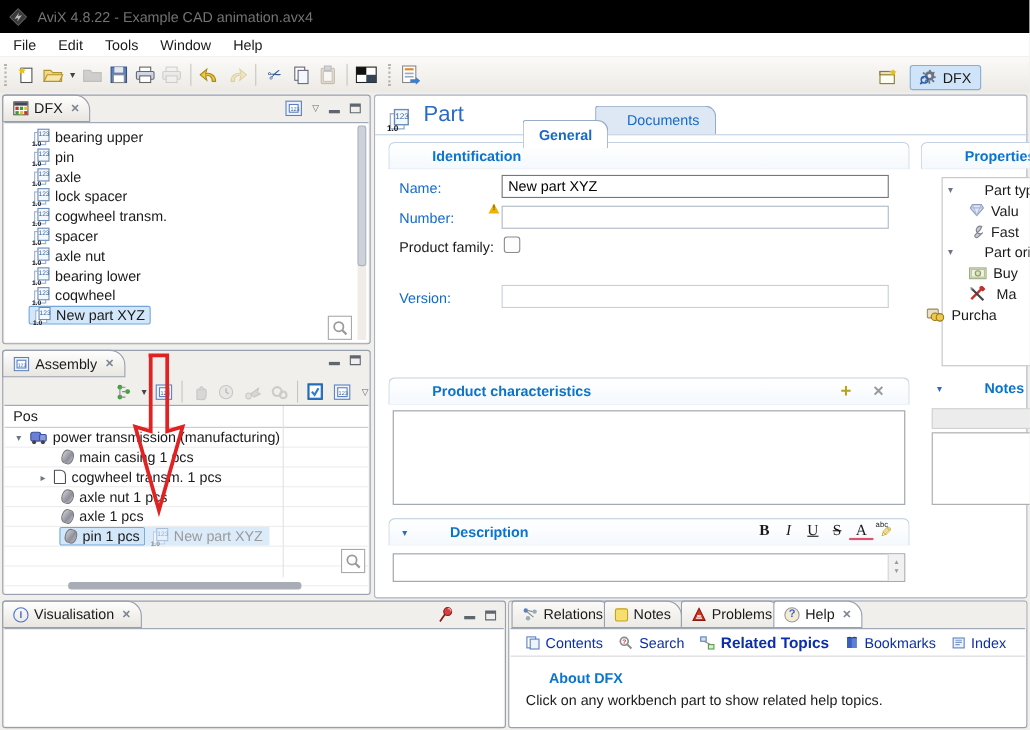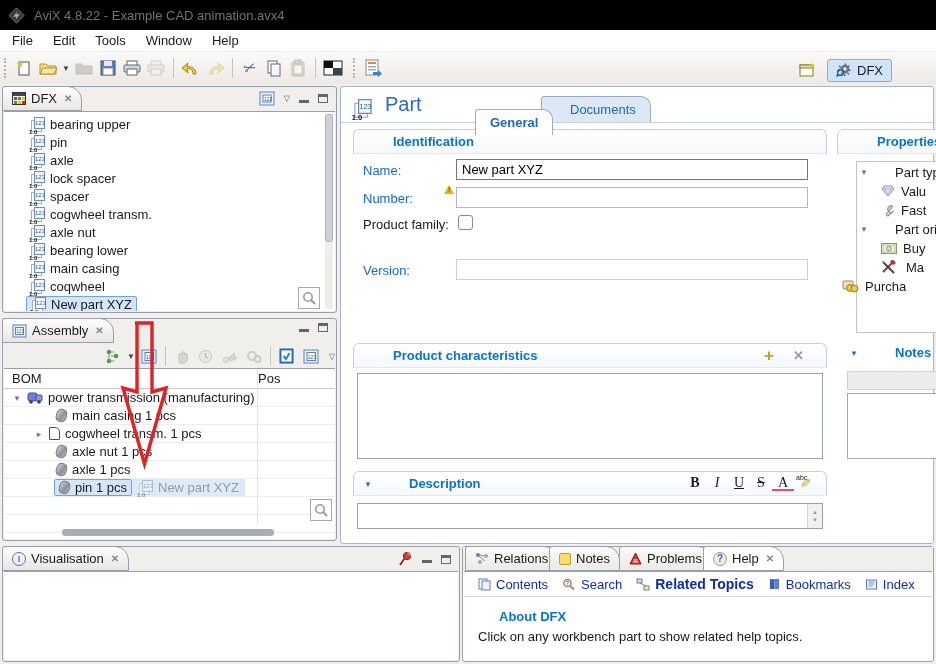--- a/index.html
+++ b/index.html
@@ -249,53 +249,45 @@
             <span class="ver">1.0</span>
           </span>
           <span>lock spacer</span>
         </div>
       <div class="trow">
           <span class="icon-part">
             <span class="p2"></span>
             <span class="p1">123</span>
             <span class="ver">1.0</span>
           </span>
+          <span>cogwheel transm.</span>
+        </div>
+      <div class="trow">
+          <span class="icon-part">
+            <span class="p2"></span>
+            <span class="p1">123</span>
+            <span class="ver">1.0</span>
+          </span>
           <span>spacer</span>
         </div>
       <div class="trow">
           <span class="icon-part">
             <span class="p2"></span>
             <span class="p1">123</span>
             <span class="ver">1.0</span>
           </span>
-          <span>cogwheel transm.</span>
-        </div>
-      <div class="trow">
-          <span class="icon-part">
-            <span class="p2"></span>
-            <span class="p1">123</span>
-            <span class="ver">1.0</span>
-          </span>
           <span>axle nut</span>
         </div>
       <div class="trow">
           <span class="icon-part">
             <span class="p2"></span>
             <span class="p1">123</span>
             <span class="ver">1.0</span>
           </span>
           <span>bearing lower</span>
-        </div>
-      <div class="trow">
-          <span class="icon-part">
-            <span class="p2"></span>
-            <span class="p1">123</span>
-            <span class="ver">1.0</span>
-          </span>
-          <span>main casing</span>
         </div>
       <div class="trow">
           <span class="icon-part">
             <span class="p2"></span>
             <span class="p1">123</span>
             <span class="ver">1.0</span>
           </span>
           <span>coqwheel</span>
         </div>
       <div class="trow" style="margin-left:-4px;">
@@ -393,21 +385,20 @@
           <rect x="4" y="3.5" width="8.5" height="8" fill="#fff" stroke="#5b80c2"></rect>
           <text x="4.8" y="10" font-size="5" fill="#35609a">123</text>
         </svg>
       </span>
     <span class="vmenu" style="margin-left:4px;">▽</span>
   </div>
 
   <div class="vbody" style="top:49px;">
     <div class="abs" style="left:253px; top:0; bottom:14px; width:1px; background:#e2e2e2;"></div>
     <div style="height:20px; border-bottom:1px solid #c9c9c9; display:flex; align-items:center; background:#fff;">
-      <span style="padding-left:8px; width:246px;">BOM</span>
       <span style="padding-left:8px;">Pos</span>
     </div>
     <div class="trow gridline" style="padding-left:8px;">
       <span class="chev">▾</span>
       <svg width="16" height="13" viewBox="0 0 16 13">
           <rect x="1" y="2" width="9" height="8" rx="2" fill="#6b7fd4" stroke="#3a4fa0"></rect>
           <rect x="9" y="4" width="6" height="6" rx="1" fill="#8a9ae0" stroke="#3a4fa0"></rect>
           <circle cx="4" cy="11" r="1.8" fill="#444"></circle>
           <circle cx="12" cy="11" r="1.8" fill="#444"></circle>
         </svg>

